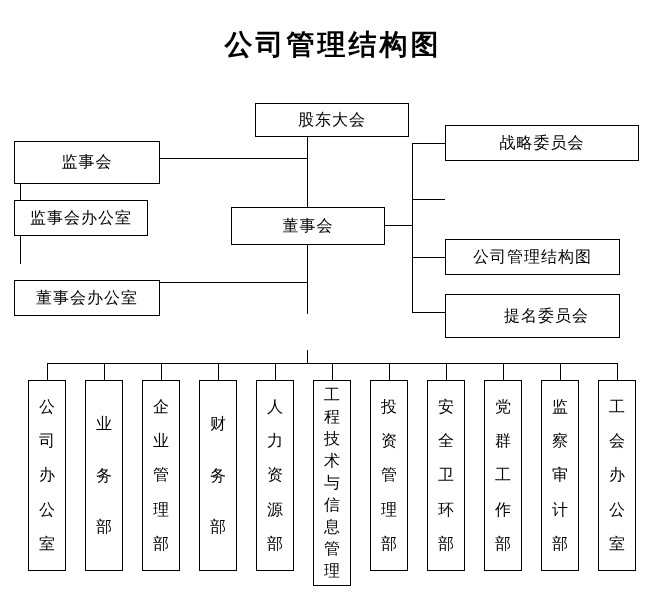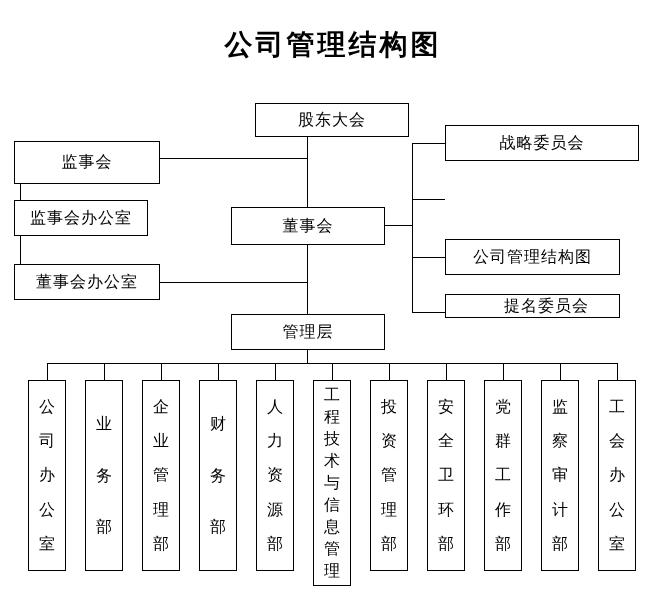--- a/index.html
+++ b/index.html
@@ -91,32 +91,31 @@
   <div class="vline" style="left:503px; top:363px; height:17px;"></div>
   <div class="vline" style="left:560px; top:363px; height:17px;"></div>
   <div class="vline" style="left:617px; top:363px; height:17px;"></div>
 
   <div class="box" style="left:231px; top:103px; width:154px; height:34px;margin-left:24px;">股东大会</div>
 
   <div class="box" style="left:14px; top:141px; width:146px; height:43px;">监事会</div>
 
   <div class="box" style="left:14px; top:200px; width:134px; height:36px;">监事会办公室</div>
 
-  <div class="box" style="left:14px; top:264px; width:146px; height:36px;">董事会办公室</div>
+  <div class="box" style="left:14px; top:280px; width:146px; height:36px;">董事会办公室</div>
 
   <div class="box" style="left:231px; top:207px; width:154px; height:38px;text-align:center;">董事会</div>
 
-  <div class="box" style="left:231px; top:314px; width:154px; height:36px;">管理层</div>
 
   <div class="box" style="left:445px; top:125px; width:194px; height:36px;">战略委员会</div>
 
 
   <div class="box" style="left:445px; top:239px; width:175px; height:36px;">公司管理结构图</div>
 
-  <div class="box" style="left:445px; top:294px; width:175px; height:24px;padding-left:28px;">提名委员会</div>
+  <div class="box" style="left:445px; top:294px; width:175px; height:44px;padding-left:28px;">提名委员会</div>
 
   <div class="dept" style="left:28px;">
       <span>公</span>
       <span>司</span>
       <span>办</span>
       <span>公</span>
       <span>室</span>
     </div>
   <div class="dept" style="left:85px;">
       <span>业</span>

